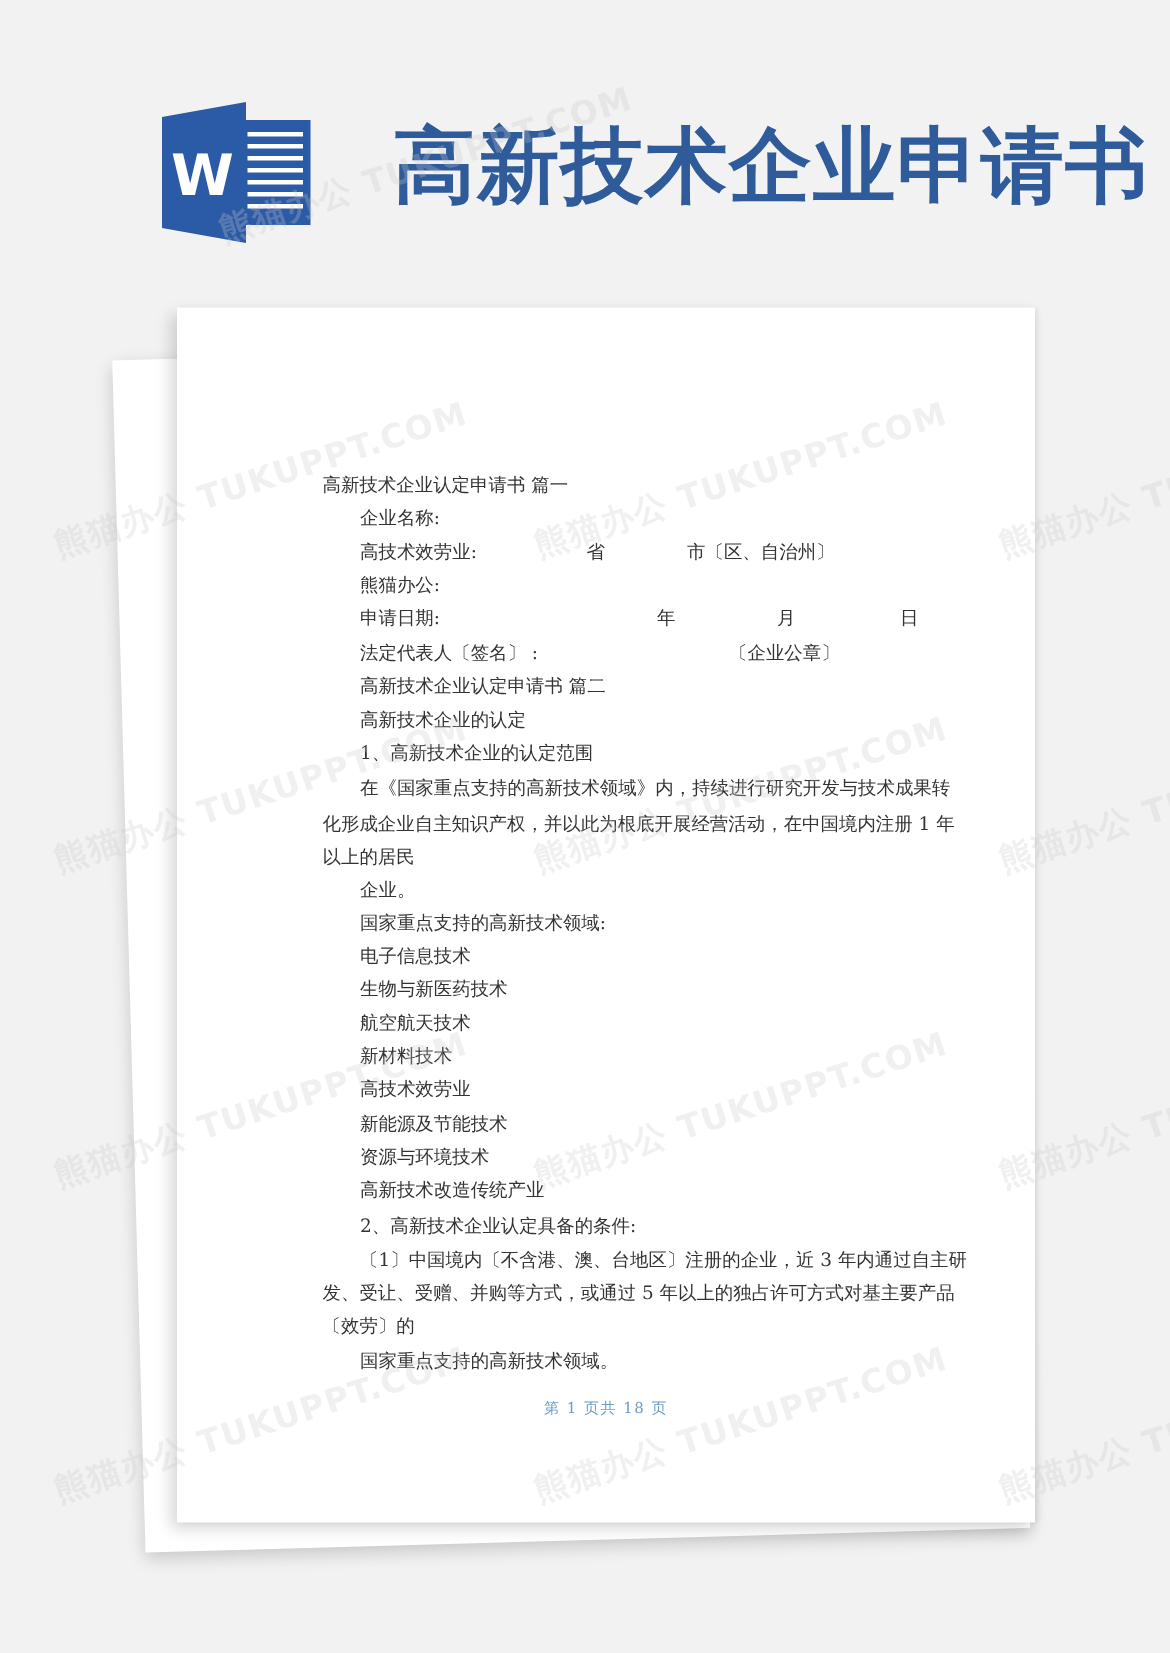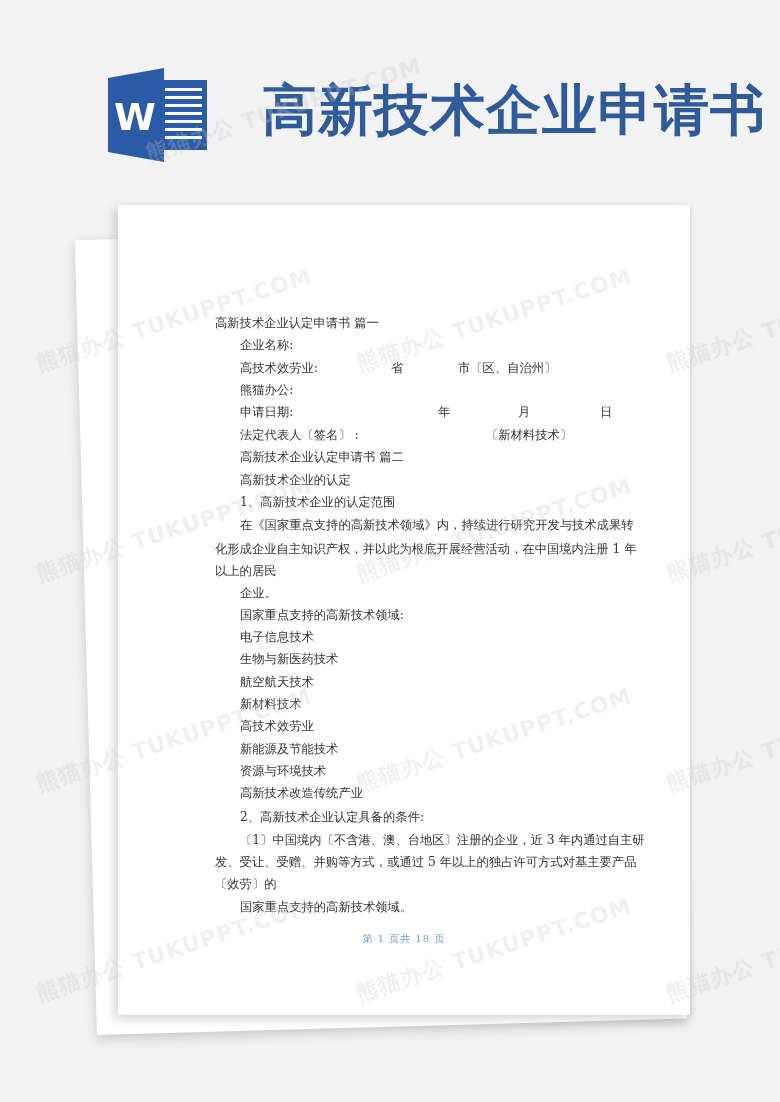--- a/index.html
+++ b/index.html
@@ -47,21 +47,21 @@
       <div class="ln" style="left: 111px; top: 132px;">企业名称:</div>
       <div class="ln" style="left: 111px; top: 155px;">高技术效劳业:</div>
       <div class="ln" style="left: 262px; top: 155px;">省</div>
       <div class="ln" style="left: 329px; top: 155px;">市〔区、自治州〕</div>
       <div class="ln" style="left: 111px; top: 177px;">熊猫办公:</div>
       <div class="ln" style="left: 111px; top: 199px;">申请日期:</div>
       <div class="ln" style="left: 309px; top: 199px;">年</div>
       <div class="ln" style="left: 389px; top: 199px;">月</div>
       <div class="ln" style="left: 471px; top: 199px;">日</div>
       <div class="ln" style="left: 111px; top: 222px;">法定代表人〔签名〕 :</div>
-      <div class="ln" style="left: 357px; top: 222px;">〔新材料技术〕</div>
+      <div class="ln" style="left: 357px; top: 222px;">〔企业公章〕</div>
       <div class="ln" style="left: 111px; top: 244px;">高新技术企业认定申请书 篇二</div>
       <div class="ln" style="left: 111px; top: 267px;">高新技术企业的认定</div>
       <div class="ln" style="left: 111px; top: 289px;">1、高新技术企业的认定范围</div>
       <div class="ln" style="left: 111px; top: 312px;">在《国家重点支持的高新技术领域》内，持续进行研究开发与技术成果转</div>
       <div class="ln" style="left: 86px; top: 336px;">化形成企业自主知识产权，并以此为根底开展经营活动，在中国境内注册 1 年</div>
       <div class="ln" style="left: 86px; top: 358px;">以上的居民</div>
       <div class="ln" style="left: 111px; top: 380px;">企业。</div>
       <div class="ln" style="left: 111px; top: 402px;">国家重点支持的高新技术领域:</div>
       <div class="ln" style="left: 111px; top: 424px;">电子信息技术</div>
       <div class="ln" style="left: 111px; top: 446px;">生物与新医药技术</div>

